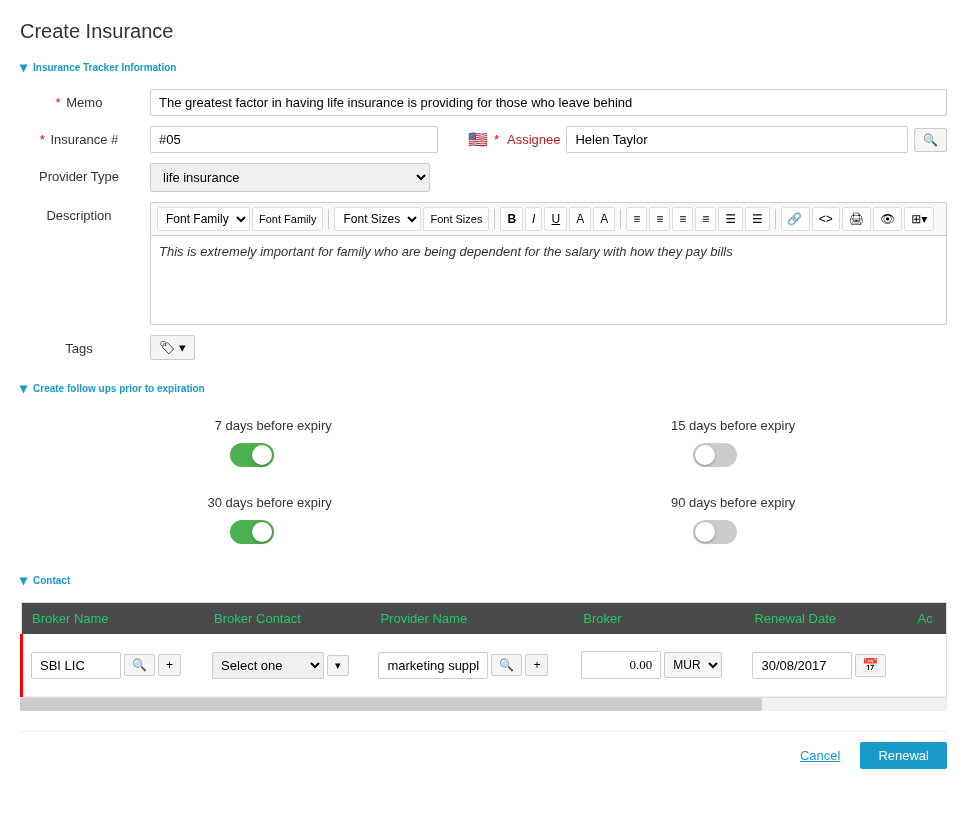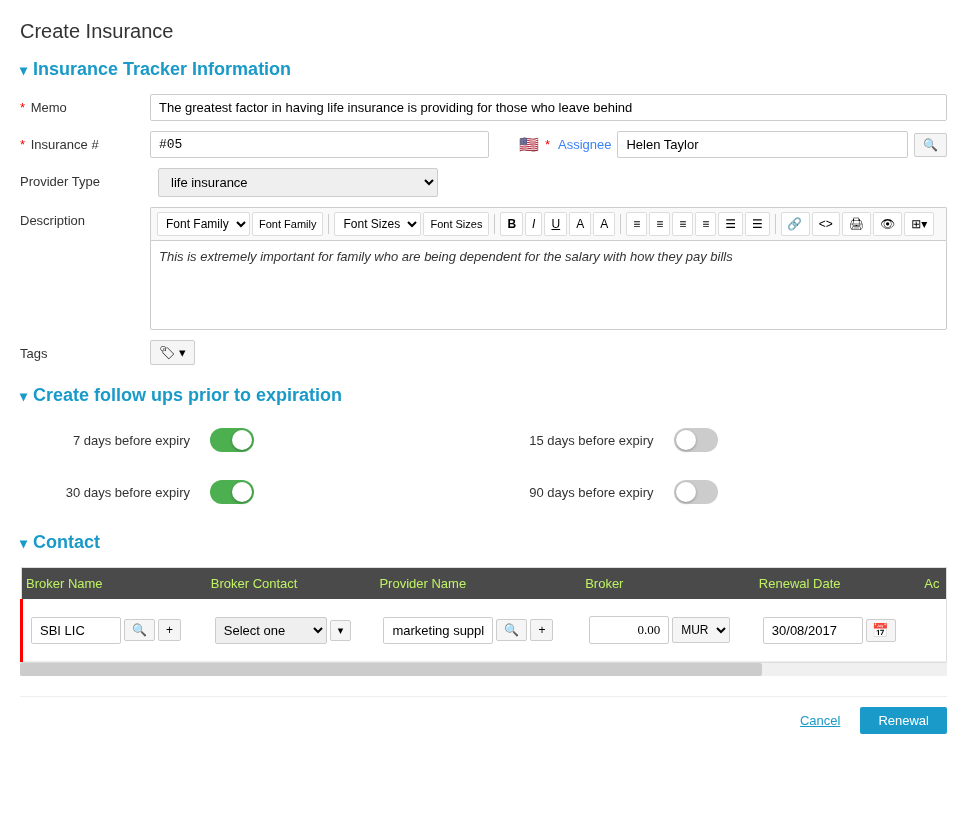--- a/index.html
+++ b/index.html
@@ -2,38 +2,38 @@
 <html><head>
   <meta charset="utf-8">
   <style>
     * { box-sizing: border-box; margin: 0; padding: 0; }
     body { font-family: Arial, sans-serif; font-size: 13px; background: #fff; color: #333; }
     .page { padding: 20px; max-width: 967px; }
     h1 { font-size: 20px; font-weight: normal; margin-bottom: 16px; color: #333; }
     .section { margin-bottom: 20px; }
     .section-header { display: flex; align-items: center; gap: 6px; margin-bottom: 14px; }
     .section-header .chevron { color: #1a9ac9; font-size: 14px; cursor: pointer; }
-    .section-header span { color: #1a9ac9; font-weight: bold; font-size: 18px; }
+    .section-header span { color: #1a9ac9; font-weight: bold; font-size: 10px; }
     .form-row { display: flex; align-items: flex-start; margin-bottom: 10px; }
-    .form-label { width: 130px; text-align: left; padding-right: 12px; padding-top: 6px; color: #333; flex-shrink: 0; }
+    .form-label { width: 130px; text-align: center; padding-right: 12px; padding-top: 6px; color: #333; flex-shrink: 0; }
     .required { color: red; margin-right: 2px; }
     .form-control { flex: 1; }
     input[type="text"], select {
       border: 1px solid #ccc; padding: 5px 8px; font-size: 13px; border-radius: 2px;
     }
     .memo-input { width: 100%; }
-    .insurance-num-input { width: 339px; font-family: Liberation Mono, monospace; }
+    .insurance-num-input { width: 288px; }
     .assignee-row { display: flex; align-items: center; gap: 6px; margin-left: 30px; flex: 1; }
-    .assignee-label { color: #3b82f6; white-space: nowrap; }
+    .assignee-label { color: #b91c1c; white-space: nowrap; }
     .assignee-input { flex: 1; border: 1px solid #ccc; padding: 5px 8px; font-size: 13px; border-radius: 2px; }
     .search-btn {
       border: 1px solid #ccc; background: #f5f5f5; padding: 4px 8px;
       cursor: pointer; border-radius: 2px; font-size: 12px;
     }
-    .insurance-type-select { width: 280px; padding: 5px 8px; font-size: 13px; border: 1px solid #ccc; border-radius: 2px; margin-left: 8px; }
+    .insurance-type-select { width: 280px; padding: 5px 8px; font-size: 13px; border: 1px solid #ccc; border-radius: 2px; }
     .toolbar {
       border: 1px solid #ccc; border-bottom: none; background: #f9f9f9;
       padding: 4px 6px; display: flex; align-items: center; gap: 2px; flex-wrap: wrap; border-radius: 2px 2px 0 0;
     }
     .toolbar button {
       border: 1px solid #ddd; background: #fff; padding: 2px 6px; font-size: 12px;
       cursor: pointer; border-radius: 2px; height: 24px;
     }
     .toolbar select { font-size: 12px; border: 1px solid #ddd; padding: 1px 4px; height: 24px; background: #fff; }
     .toolbar .sep { width: 1px; height: 20px; background: #ccc; margin: 0 3px; }
@@ -41,38 +41,38 @@
       border: 1px solid #ccc; min-height: 90px; padding: 8px;
       font-size: 13px; background: #fff; position: relative; border-radius: 0 0 2px 2px;
       overflow-y: auto;
       font-style: italic;
     }
     .tags-btn {
       border: 1px solid #ccc; background: #f5f5f5; padding: 4px 8px;
       cursor: pointer; border-radius: 2px; font-size: 13px;
     }
     .followup-grid { display: grid; grid-template-columns: 1fr 1fr; gap: 12px 0; }
-    .followup-item { display: flex; align-items: center; gap: 10px; padding: 8px 0; }
+    .followup-item { display: flex; align-items: center; gap: 10px; padding: 8px 0; flex-direction: column; }
     .followup-label { width: 180px; text-align: right; padding-right: 10px; }
     .toggle {
       width: 44px; height: 24px; border-radius: 12px; position: relative;
       cursor: pointer; transition: background 0.2s;
     }
     .toggle.on { background: #4caf50; }
     .toggle.off { background: #ccc; }
     .toggle-knob {
       width: 20px; height: 20px; background: #fff; border-radius: 50%;
       position: absolute; top: 2px; transition: left 0.2s;
       box-shadow: 0 1px 3px rgba(0,0,0,0.3);
     }
     .toggle.on .toggle-knob { left: 22px; }
     .toggle.off .toggle-knob { left: 2px; }
     .renewals-table { width: 100%; border-collapse: collapse; border: 1px solid #ddd; }
     .renewals-table th {
-      background: #4a4a4a; color: #bef264; padding: 8px 4px; text-align: left;
+      background: #4a4a4a; color: #22c55e; padding: 8px 10px; text-align: left;
       font-size: 13px; font-weight: normal;
     }
     .renewals-table td { padding: 17px 8px; border-bottom: 1px solid #eee; }
     .renewals-table tr td:first-child { border-left: 3px solid red; }
     .cell-input { border: 1px solid #ccc; padding: 4px 6px; font-size: 13px; border-radius: 2px; }
     .cell-search-btn, .cell-add-btn {
       border: 1px solid #ccc; background: #f5f5f5; padding: 3px 7px;
       cursor: pointer; border-radius: 2px; font-size: 12px;
     }
     .cell-input-group { display: flex; align-items: center; gap: 3px; }

